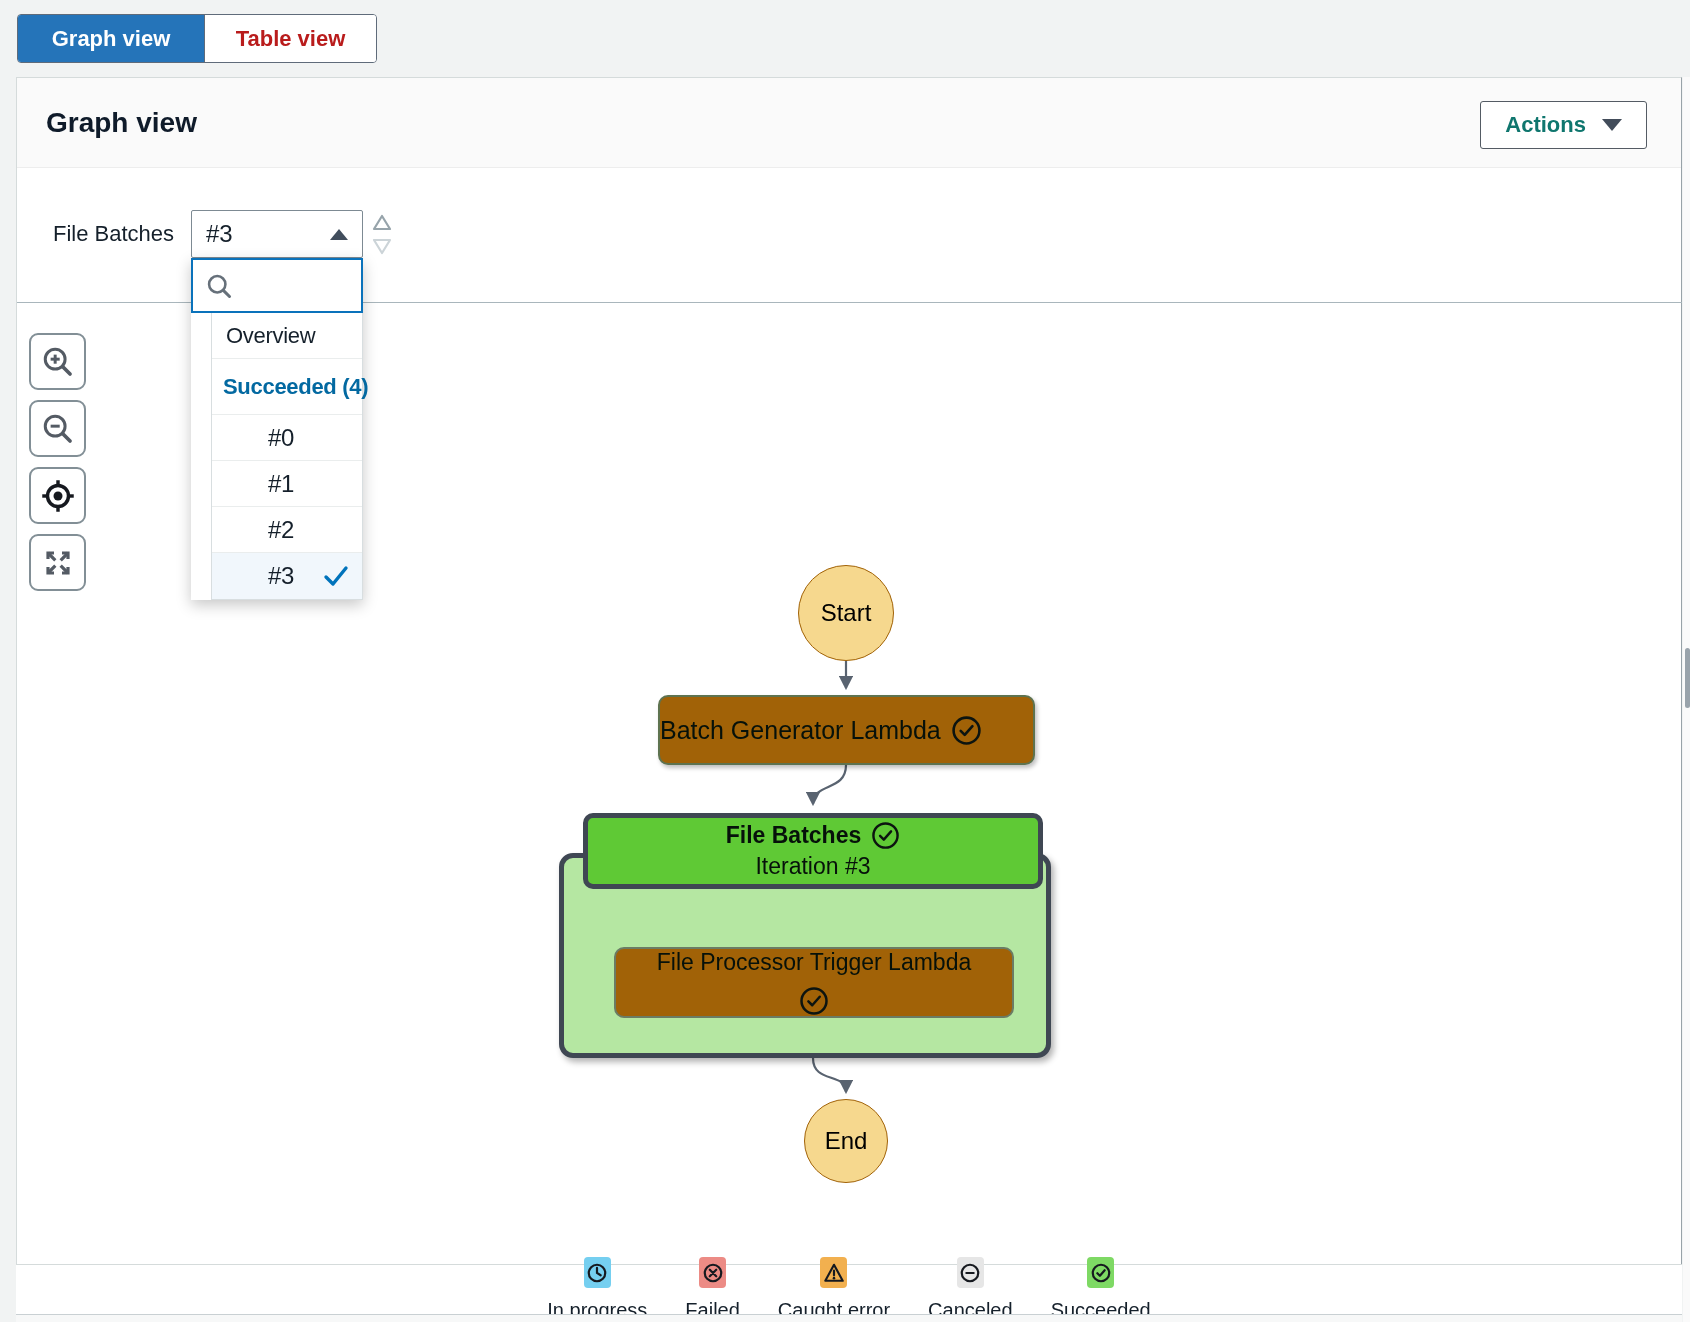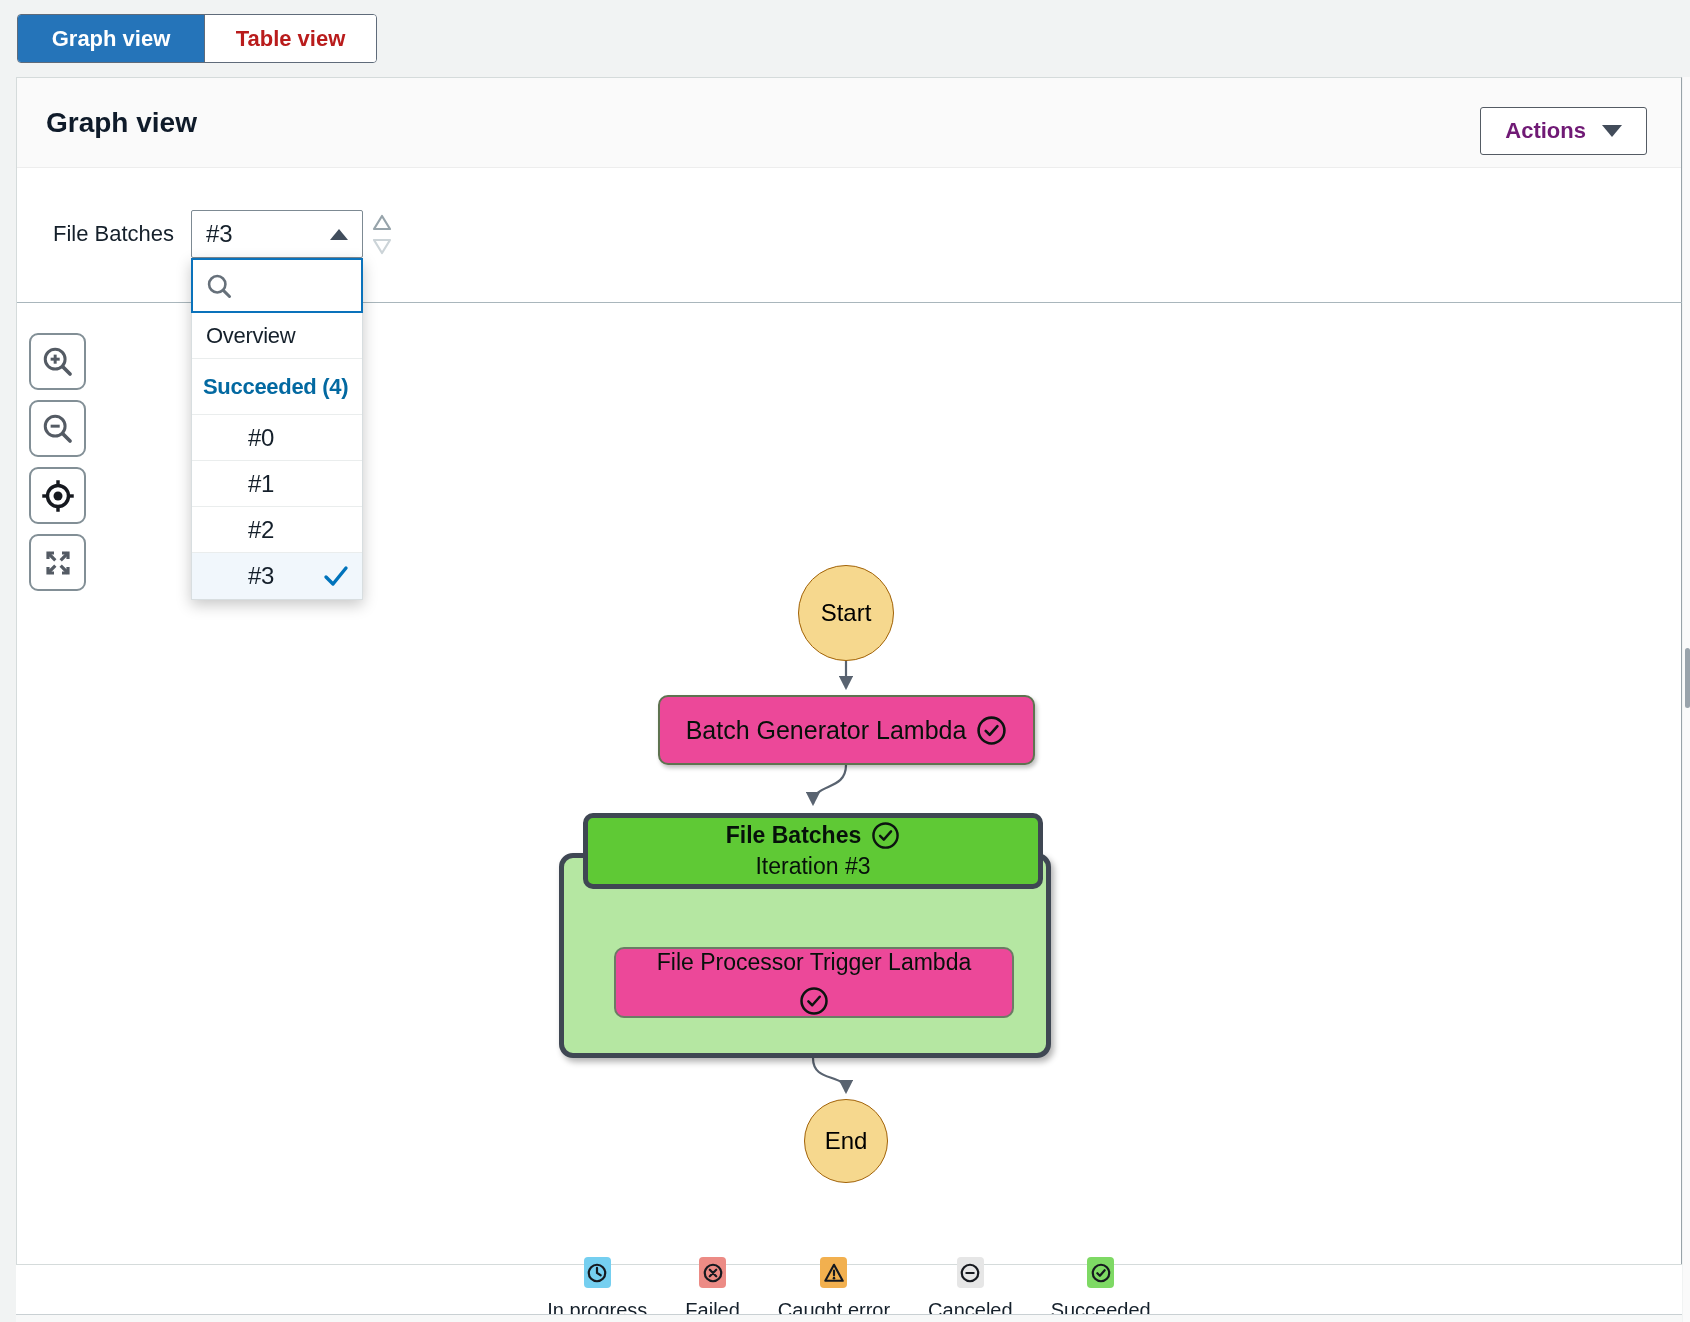--- a/index.html
+++ b/index.html
@@ -14,23 +14,23 @@
   .tab-active{width:186px;background:#2574b9;color:#fff;}
   .tab-inactive{width:172px;background:#fff;color:#b91c1c;border-left:1px solid #5f6b7a;}
 
   
   .card{position:absolute;left:16px;top:77px;width:1666px;height:1237px;background:#fff;
         border:1px solid #d5dbdb;border-right-color:#98a2a8;box-sizing:border-box;}
   .card-header{position:absolute;left:0;top:0;width:100%;height:90px;background:#fafafa;
                border-bottom:1px solid #ededed;box-sizing:border-box;}
   .page-title{position:absolute;left:29px;top:0;height:90px;display:flex;align-items:center;
               font-size:28px;font-weight:bold;color:#0f1b2a;}
-  .actions-btn{position:absolute;right:34px;top:29px;height:46px;padding:0 24px;background:#fff;
+  .actions-btn{position:absolute;right:34px;top:23px;height:46px;padding:0 24px;background:#fff;
                border:1px solid #545b64;border-radius:3px;display:flex;align-items:center;gap:16px;
-               font-weight:bold;font-size:22px;color:#701a75;cursor:pointer;}
+               font-weight:bold;font-size:22px;color:#0f766e;cursor:pointer;}
   .caret-down{width:0;height:0;border-left:10px solid transparent;border-right:10px solid transparent;
               border-top:12px solid #424c5a;}
   .caret-up{width:0;height:0;border-left:9px solid transparent;border-right:9px solid transparent;
             border-bottom:11px solid #414d5c;}
 
   
   .selector-label{position:absolute;left:53px;top:210px;height:48px;display:flex;align-items:center;
                   font-size:22px;color:#15202b;}
   .select-trigger{position:absolute;left:191px;top:210px;width:172px;height:48px;background:#fff;
                   border:1px solid #7d8a93;border-radius:2px;box-sizing:border-box;display:flex;
@@ -44,39 +44,39 @@
   .graph-toolbar{position:absolute;left:29px;top:333px;display:flex;flex-direction:column;gap:10px;}
   .tool-btn{width:57px;height:57px;background:#fff;border:2px solid #828f96;border-radius:9px;
             display:flex;align-items:center;justify-content:center;box-sizing:border-box;cursor:pointer;}
 
   
   .dropdown-panel{position:absolute;left:191px;top:258px;width:172px;background:#fff;z-index:6;
                   box-shadow:0 5px 14px rgba(0,0,0,0.22);}
   .search-box{height:55px;border:2px solid #0a72bb;background:#fff;display:flex;align-items:center;
               padding:0 12px;box-sizing:border-box;gap:8px;}
   .search-input{border:none;outline:none;width:100px;font-size:22px;font-family:inherit;}
-  .dropdown-list{border:1px solid #d8dee0;border-top:none;}
+  .dropdown-list{border:1px solid #d8dee0;border-top:none;margin-left:20px;}
   .dd-item{height:46px;display:flex;align-items:center;padding:0 14px;font-size:22px;
            border-bottom:1px solid #eaeded;box-sizing:border-box;background:#fff;cursor:pointer;
            letter-spacing:-0.3px;white-space:nowrap;}
   .dd-group{height:56px;font-weight:bold;color:#0369a1;padding:0 11px;}
   .dd-option{padding-left:56px;font-size:24px;}
   .dd-selected{background:#f1f7fc;justify-content:space-between;padding-right:12px;border-bottom:none;}
 
   
   .edges{position:absolute;left:0;top:0;width:1690px;height:1322px;pointer-events:none;}
 
   
   .circle-node{position:absolute;border-radius:50%;background:#f6d88e;border:1px solid #a16207;
                box-sizing:border-box;display:flex;align-items:center;justify-content:center;
                font-size:24px;color:#000;cursor:pointer;}
   .start-node{left:798px;top:565px;width:96px;height:96px;}
   .end-node{left:804px;top:1099px;width:84px;height:84px;text-align:right;}
-  .task-node{position:absolute;background:#ec4899;border-radius:10px;box-sizing:border-box;
-             display:flex;align-items:center;justify-content:center;gap:10px;color:#06110a;
+  .task-node{position:absolute;background:#a16207;border-radius:10px;box-sizing:border-box;
+             display:flex;align-items:center;justify-content:flex-start;gap:10px;color:#06110a;
              white-space:nowrap;cursor:pointer;}
   .batch-node{left:658px;top:695px;width:377px;height:70px;font-size:25px;
               border:2px solid #5e7350;box-shadow:2px 3px 4px rgba(0,0,0,0.25);}
   .processor-node{left:614px;top:947px;width:400px;height:71px;font-size:23px;
                   border:2px solid #6b7c64;flex-direction:column;}
   .map-container{position:absolute;left:559px;top:853px;width:492px;height:205px;background:#b5e7a2;
                  border:5px solid #3f4753;border-radius:14px;box-sizing:border-box;
                  box-shadow:3px 4px 6px rgba(0,0,0,0.3);cursor:pointer;}
   .map-header{position:absolute;left:583px;top:813px;width:460px;height:76px;background:#5fc935;
               border:5px solid #3f4753;border-radius:10px;box-sizing:border-box;display:flex;

